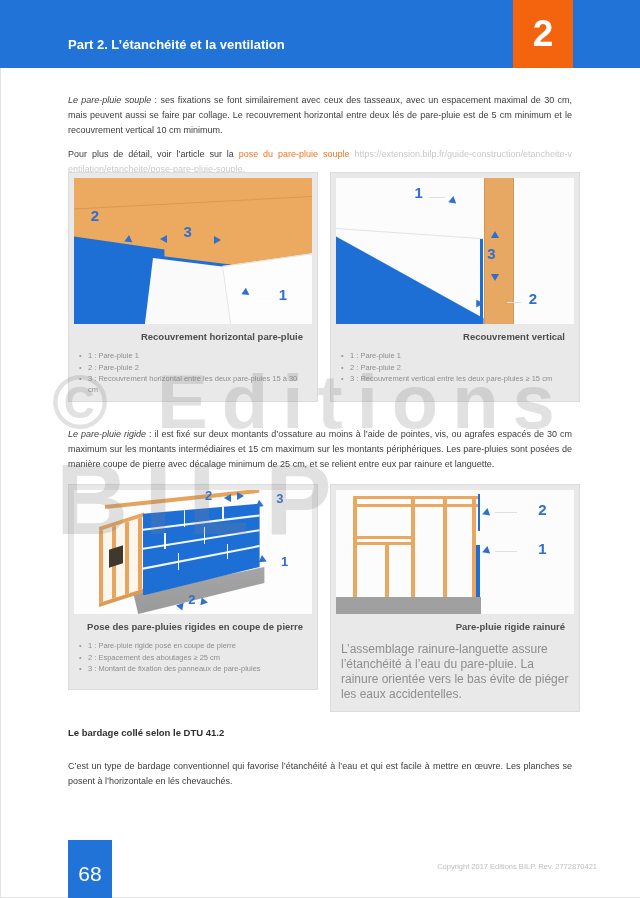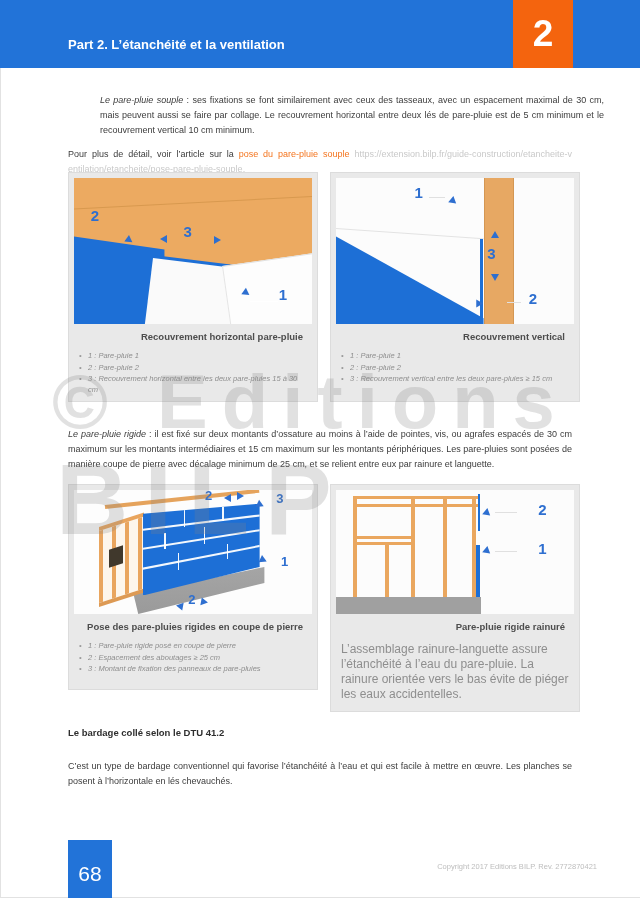--- a/index.html
+++ b/index.html
@@ -16,21 +16,21 @@
   .para{position:absolute;left:68px;width:504px;font-size:9px;line-height:15px;text-align:justify;}
   .it{font-style:italic;}
   .link{color:#f4751f;}
   .url{color:#c9c9c9;word-break:break-all;}
   .h2{position:absolute;left:68px;width:504px;font-size:9.5px;font-weight:bold;color:#2e2e2e;}
   
   .figbox{position:absolute;width:250px;background:#e9e9e9;border:1px solid #dcdcdc;box-sizing:border-box;}
   .figimg{position:relative;margin:5px;background:#fdfdfd;overflow:hidden;}
   .figtitle{font-size:9.5px;font-weight:bold;color:#4d4d4d;text-align:right;line-height:12px;
         margin:7px 14px 0 14px;}
-  .figlist{list-style:none;margin:8px 8px 0 10px;padding:0;font-size:7.5px;color:#8e8e8e;line-height:10.5px;font-style:italic;}
+  .figlist{list-style:none;margin:8px 8px 0 10px;padding:0;font-size:7.5px;color:#8e8e8e;line-height:10.5px;}
   .figlist li{position:relative;padding-left:9px;margin-bottom:1px;}
   .figlist li::before{content:"•";position:absolute;left:0;top:0;color:#9a9a9a;}
   .fignote{margin:9px 10px 0 10px;font-size:12px;color:#8e8e8e;line-height:15px;text-align:left;}
   
   .fnum{position:absolute;font-weight:bold;color:#2e6fd0;font-size:15px;}
   .fnum.sm{font-size:13px;}
   .tri{position:absolute;width:0;height:0;}
   .tri-l{border-top:4px solid transparent;border-bottom:4px solid transparent;border-right:7px solid #2e6fd0;}
   .tri-r{border-top:4px solid transparent;border-bottom:4px solid transparent;border-left:7px solid #2e6fd0;}
   .tri-u{border-left:4px solid transparent;border-right:4px solid transparent;border-bottom:7px solid #2e6fd0;}
@@ -49,21 +49,21 @@
 </head>
 <body>
 
 <div class="page">
 
   <div class="header">
     <div class="header-title">Part 2. L’étanchéité et la ventilation</div>
     <div class="chapter-badge">2</div>
   </div>
 
-  <p class="para" style="top:84px;margin-left:32px;"><span class="it">Le pare-pluie souple</span><span> : ses fixations se font similairement avec ceux des tasseaux, avec un espacement maximal de 30 cm, mais peuvent aussi se faire par collage. Le recouvrement horizontal entre deux lés de pare-pluie est de 5 cm minimum et le recouvrement vertical 10 cm minimum.</span></p>
+  <p class="para" style="top:84px;"><span class="it">Le pare-pluie souple</span><span> : ses fixations se font similairement avec ceux des tasseaux, avec un espacement maximal de 30 cm, mais peuvent aussi se faire par collage. Le recouvrement horizontal entre deux lés de pare-pluie est de 5 cm minimum et le recouvrement vertical 10 cm minimum.</span></p>
 
   <p class="para" style="top:138px;word-spacing:2px;"><span>Pour plus de détail, voir l’article sur la </span><span class="link">pose du pare-pluie souple</span>
   <span class="url">https://extension.bilp.fr/guide-construction/etancheite-ventilation/etancheite/pose-pare-pluie-souple</span><span class="url">.</span></p>
 
   <div class="figbox" style="left:68px;top:172px;height:230px;">
     <div class="figimg" style="height:146px;background:#ecaa61;">
       <div class="shape" style="left:-6px;top:24px;width:260px;height:1px;background:#d8994f;transform:rotate(-3deg);"></div>
       <div class="shape" style="left:0;top:0;width:100%;height:100%;background:#1d6fd6;clip-path:polygon(0% 40%,38% 49%,38% 100%,0% 100%);"></div>
       <div class="shape" style="left:33%;top:55%;width:42%;height:60%;background:#fafafa;transform:rotate(7deg);transform-origin:left top;box-shadow:0 -3px 0 #1d6fd6;"></div>
       <div class="shape" style="left:62%;top:60%;width:52%;height:58%;background:#fdfdfd;border-top:1px solid #e0e0e0;border-left:1px solid #e5e5e5;transform:rotate(-8deg);transform-origin:left top;"></div>

